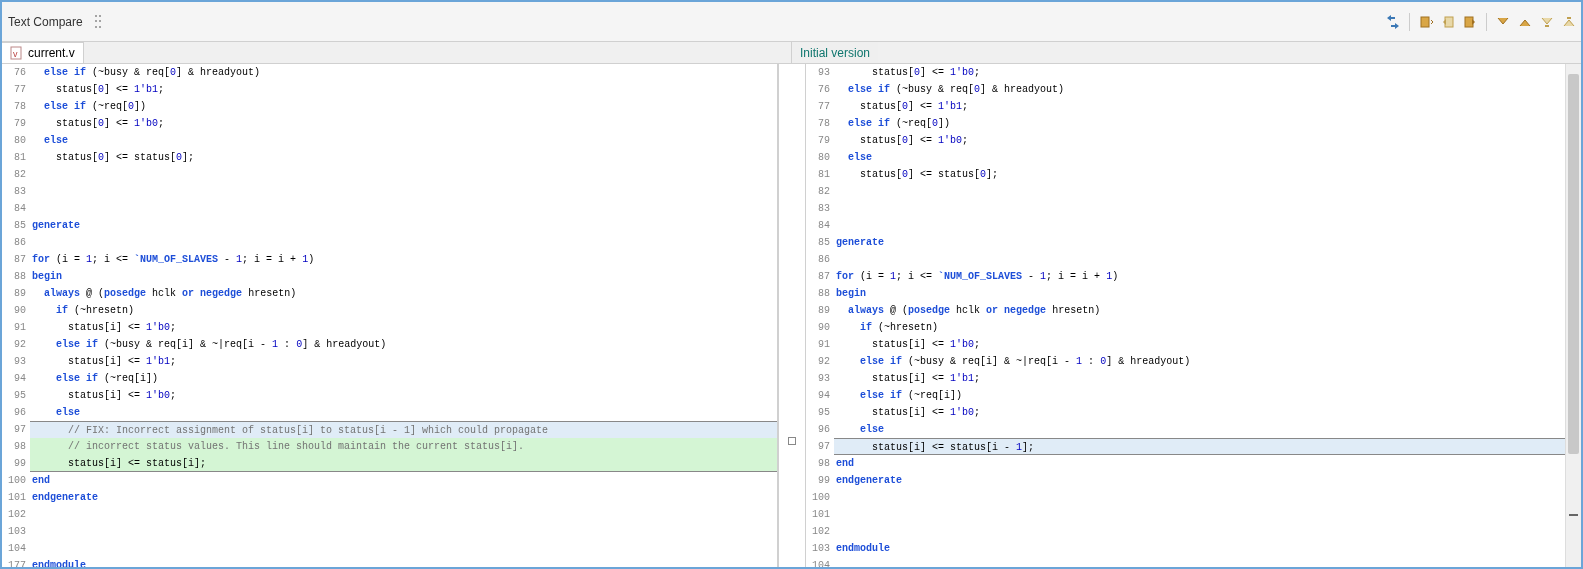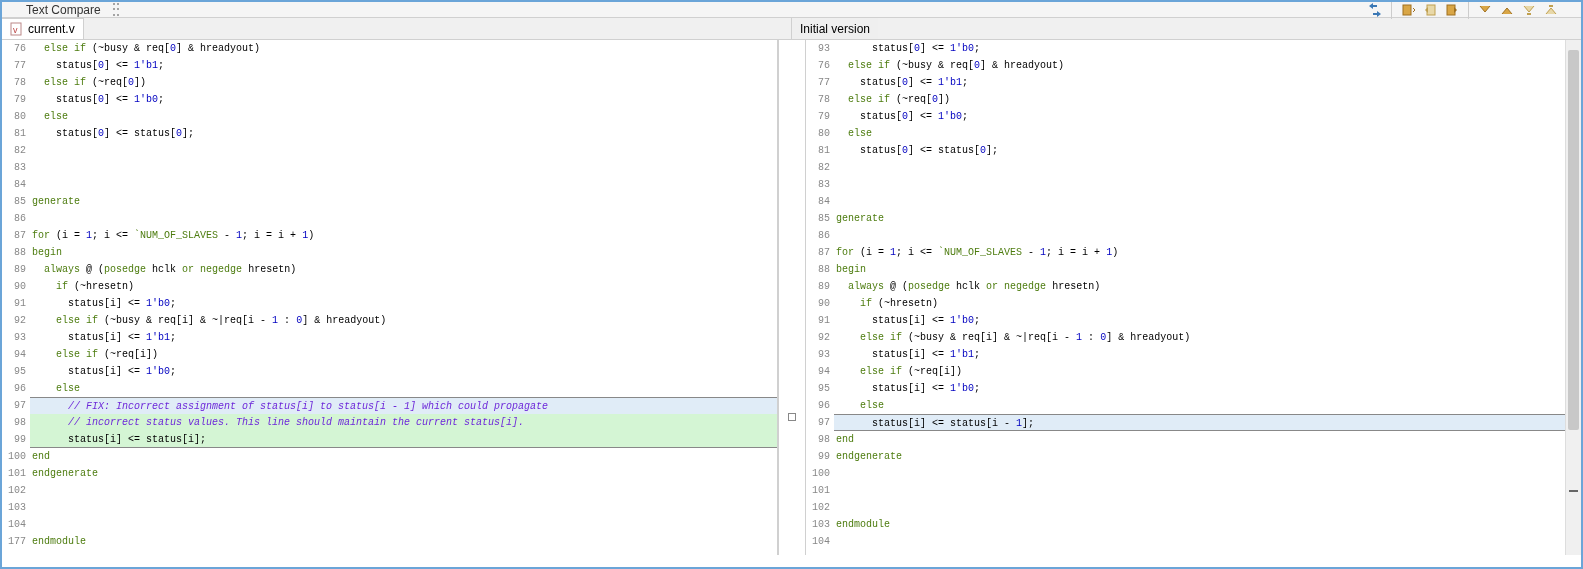--- a/index.html
+++ b/index.html
@@ -9,24 +9,24 @@
   background: #fff;
   width: 1583px;
   height: 569px;
   overflow: hidden;
   border: 2px solid #6ba5d8;
 }
 .titlebar {
   display: flex;
   align-items: center;
   justify-content: space-between;
-  height: 16px;
+  height: 40px;
   background: #f5f5f5;
   border-bottom: 1px solid #d0d0d0;
-  padding: 0 20px;
+  padding: 0 2px;
 }
 .titlebar-left {
   display: flex;
   align-items: center;
   gap: 6px;
 }
 .title-text { font-size: 12px; color: #333; padding-left: 4px; }
 .drag-handle {
   width: 8px;
   height: 16px;
@@ -60,21 +60,21 @@
 .tab-left { border-right: 1px solid #d0d0d0; }
 .tab {
   display: flex;
   align-items: center;
   padding: 0 8px;
   gap: 4px;
   font-size: 12px;
 }
 .tab.active { background: #fff; border-right: 1px solid #d0d0d0; border-top: 1px solid #d0d0d0; }
 .file-icon { width: 14px; height: 14px; }
-.tab-right .tab { border: none; background: #efefef; color:#000000;justify-content:center; }
+.tab-right .tab { border: none; background: #efefef; color:#0f766e;justify-content:center; }
 
 .panes {
   display: flex;
   height: calc(100% - 50px);
 }
 .pane {
   flex: 1;
   overflow: hidden;
   position: relative;
   font-family: "Consolas", "Courier New", monospace;
@@ -111,23 +111,23 @@
 }
 .lnums div { height: 17px; }
 .code {
   flex: 1;
   white-space: pre;
   overflow: hidden;
 }
 .code .line { height: 17px; padding-left: 2px; }
 
 
-.kw { color: #4d7c0f; font-weight: normal; }
+.kw { color: #1d4ed8; font-weight: bold; }
 .num { color: #0000c0; }
-.cmt { color: #6d28d9; font-style: italic; }
+.cmt { color: #737373; }
 
 
 .diff-add { background: #d4f5d4; }
 .diff-chg { background: #e0ecf7; }
 
 .scrollbar-r {
   position:absolute;
   right:0; top:0; bottom:0;
   width:16px;
   background:#f0f0f0;

